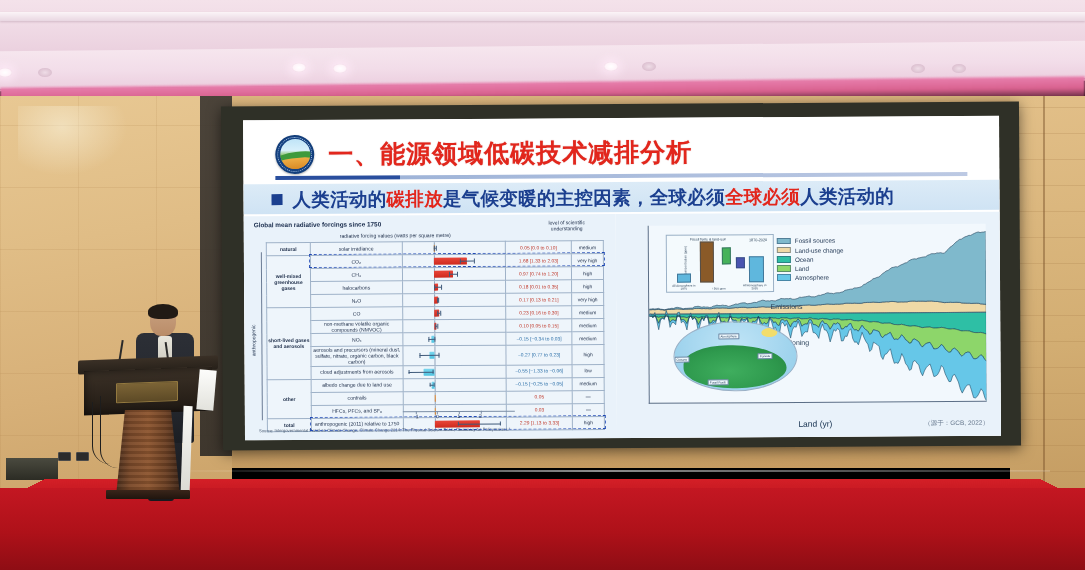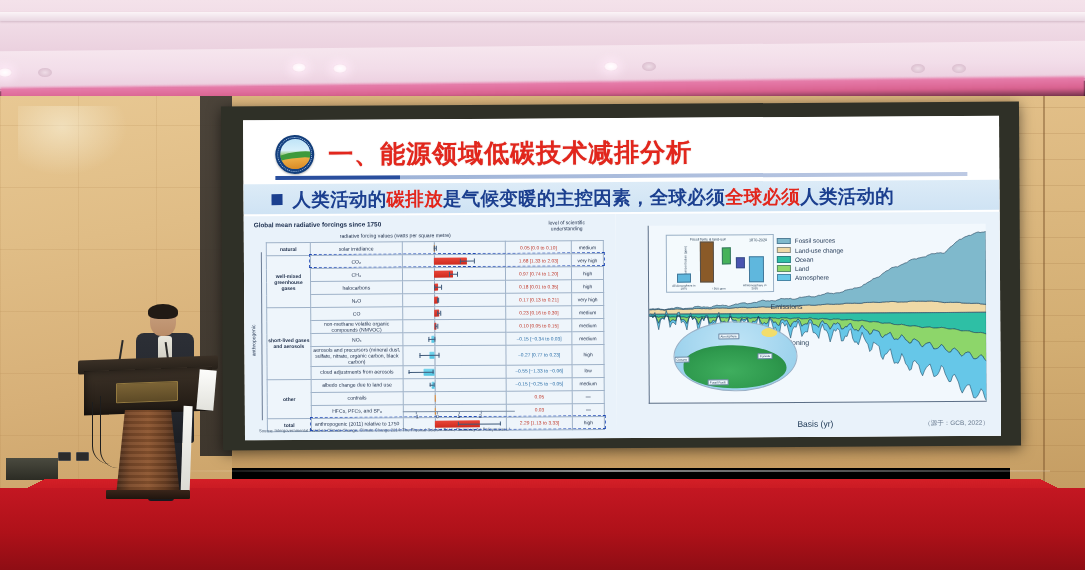--- a/index.html
+++ b/index.html
@@ -601,21 +601,21 @@
                 
                 <div class="globe">
                   <div class="sun"></div>
                   <div class="land"></div>
                   <div class="gchip" style="left:36%;top:16%">Atmosphere</div>
                   <div class="gchip" style="left:0%;top:50%">Oceans</div>
                   <div class="gchip" style="left:68%;top:46%">Forests</div>
                   <div class="gchip" style="left:27%;top:84%">Fossil Fuels</div>
                 </div>
               <div class="ytickm" style="top: 0%;"></div><div class="ytickm" style="top: 16.6667%;"></div><div class="ytickm" style="top: 33.3333%;"></div><div class="ytickm" style="top: 50%;"></div><div class="ytickm" style="top: 66.6667%;"></div><div class="ytickm" style="top: 83.3333%;"></div><div class="ytickm" style="top: 100%;"></div><div class="xtickm" style="left: 0%;"></div><div class="xtickm" style="left: 29.2398%;"></div><div class="xtickm" style="left: 58.4795%;"></div><div class="xtickm" style="left: 87.7193%;"></div></div>
-              <div class="gcb-xlabel">Basis (yr)</div>
+              <div class="gcb-xlabel">Land (yr)</div>
               <div class="gcb-credit">（源于：GCB, 2022）</div>
             </div>
           </div>
 
         </div>
       </div>
     </div>
   </div>
 
   <div class="stage-top"></div>

